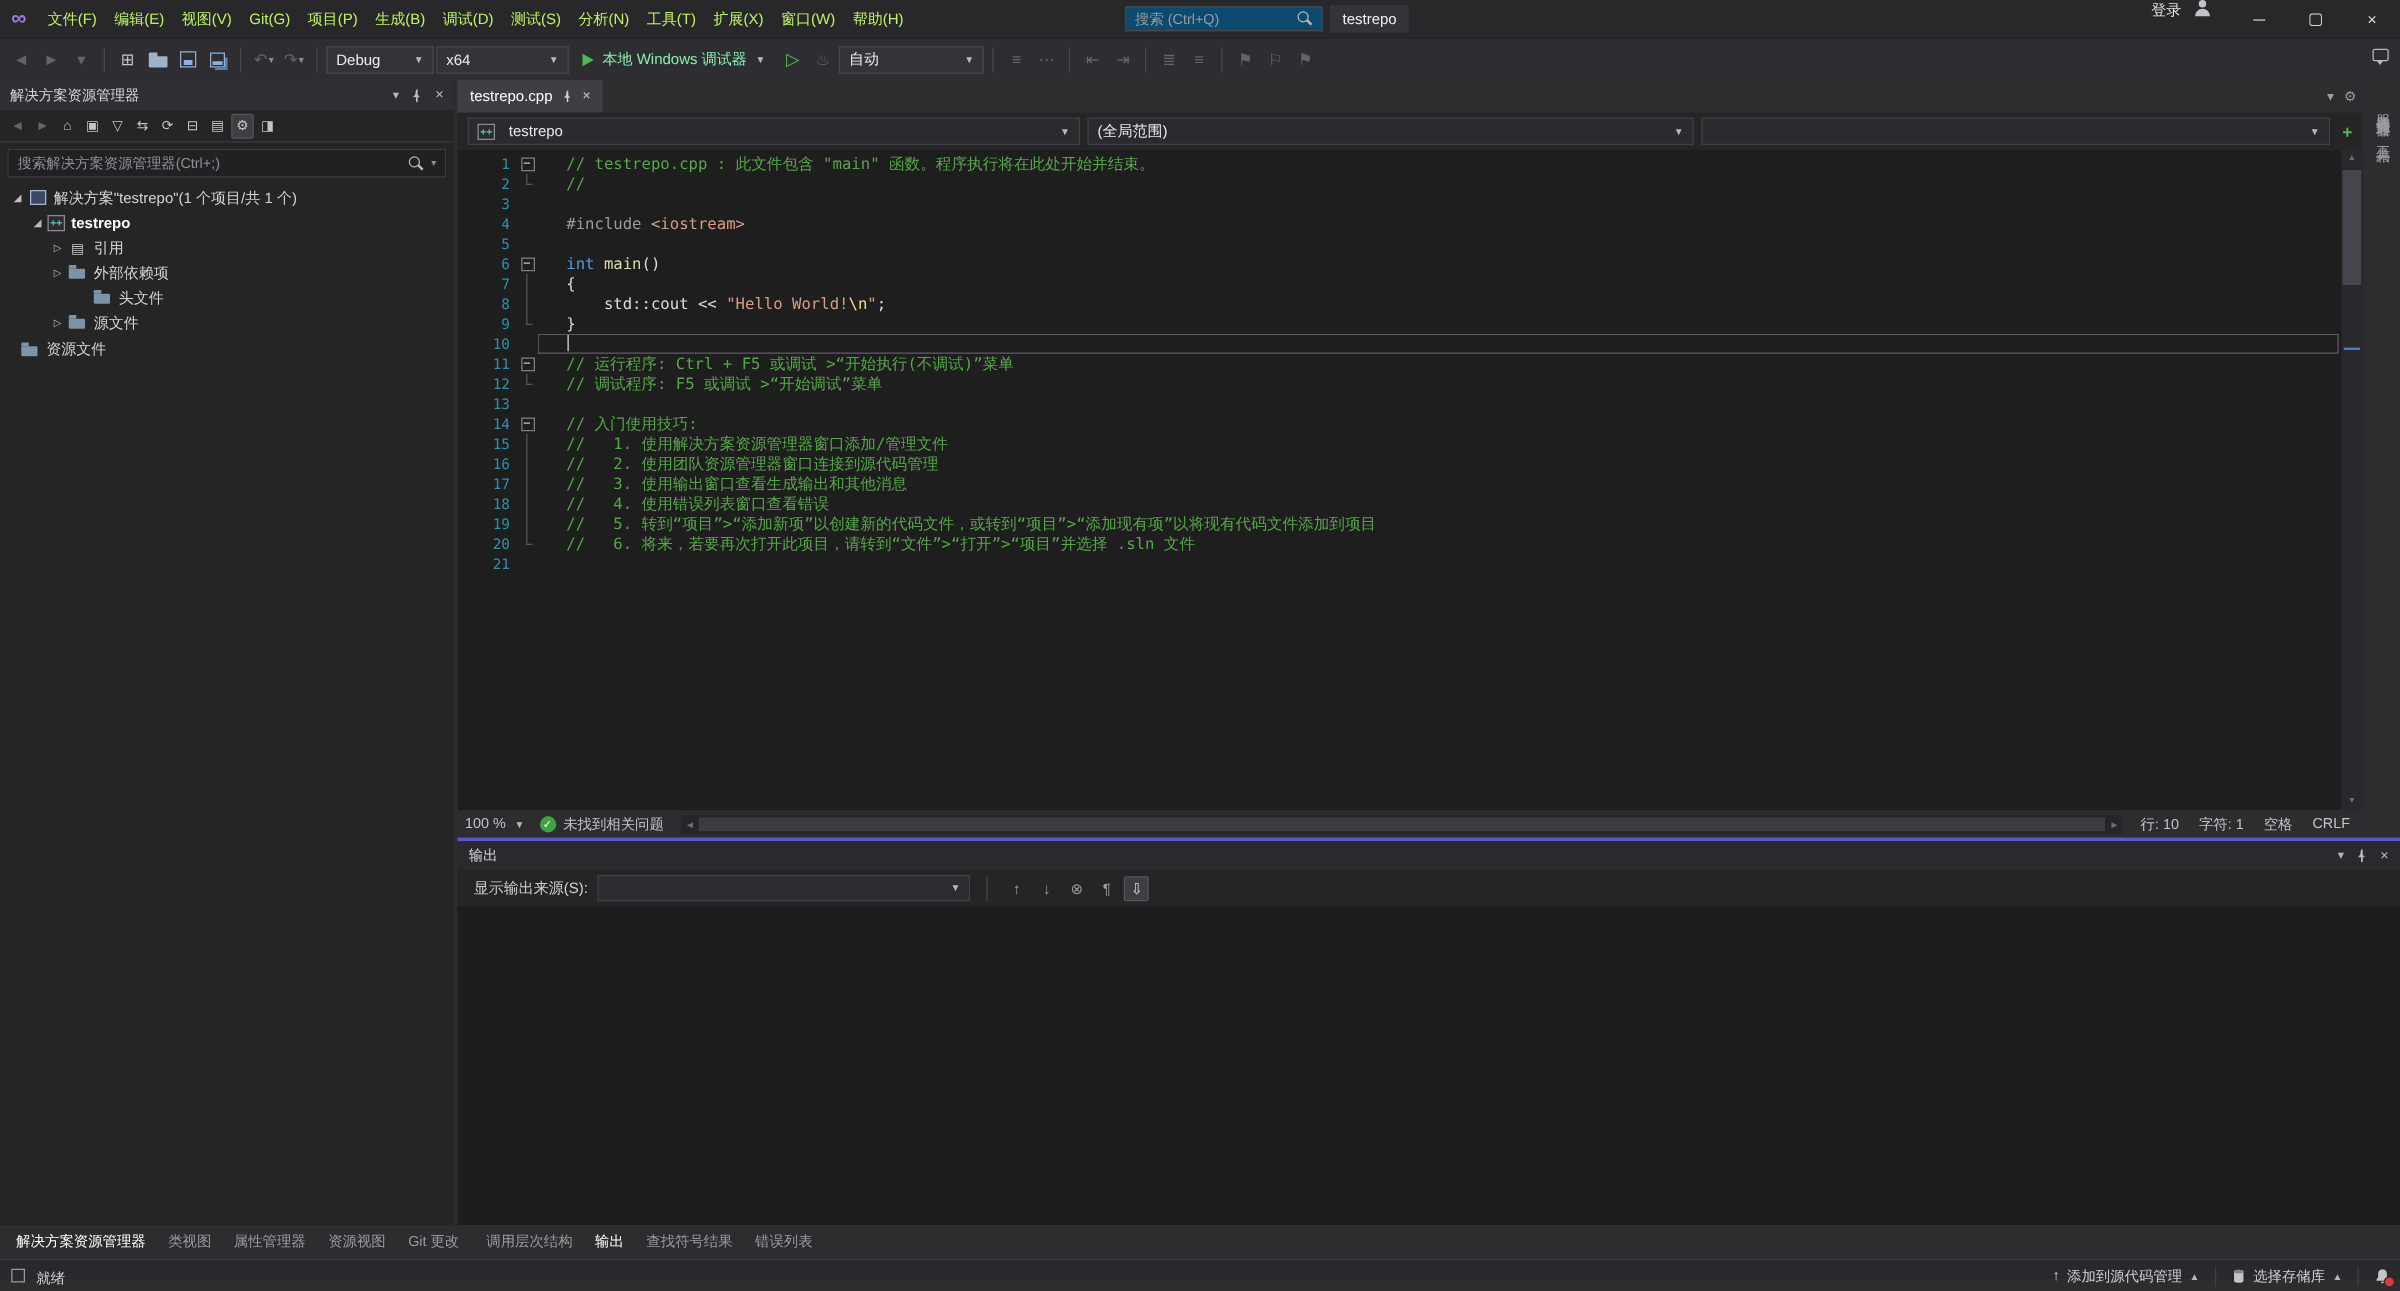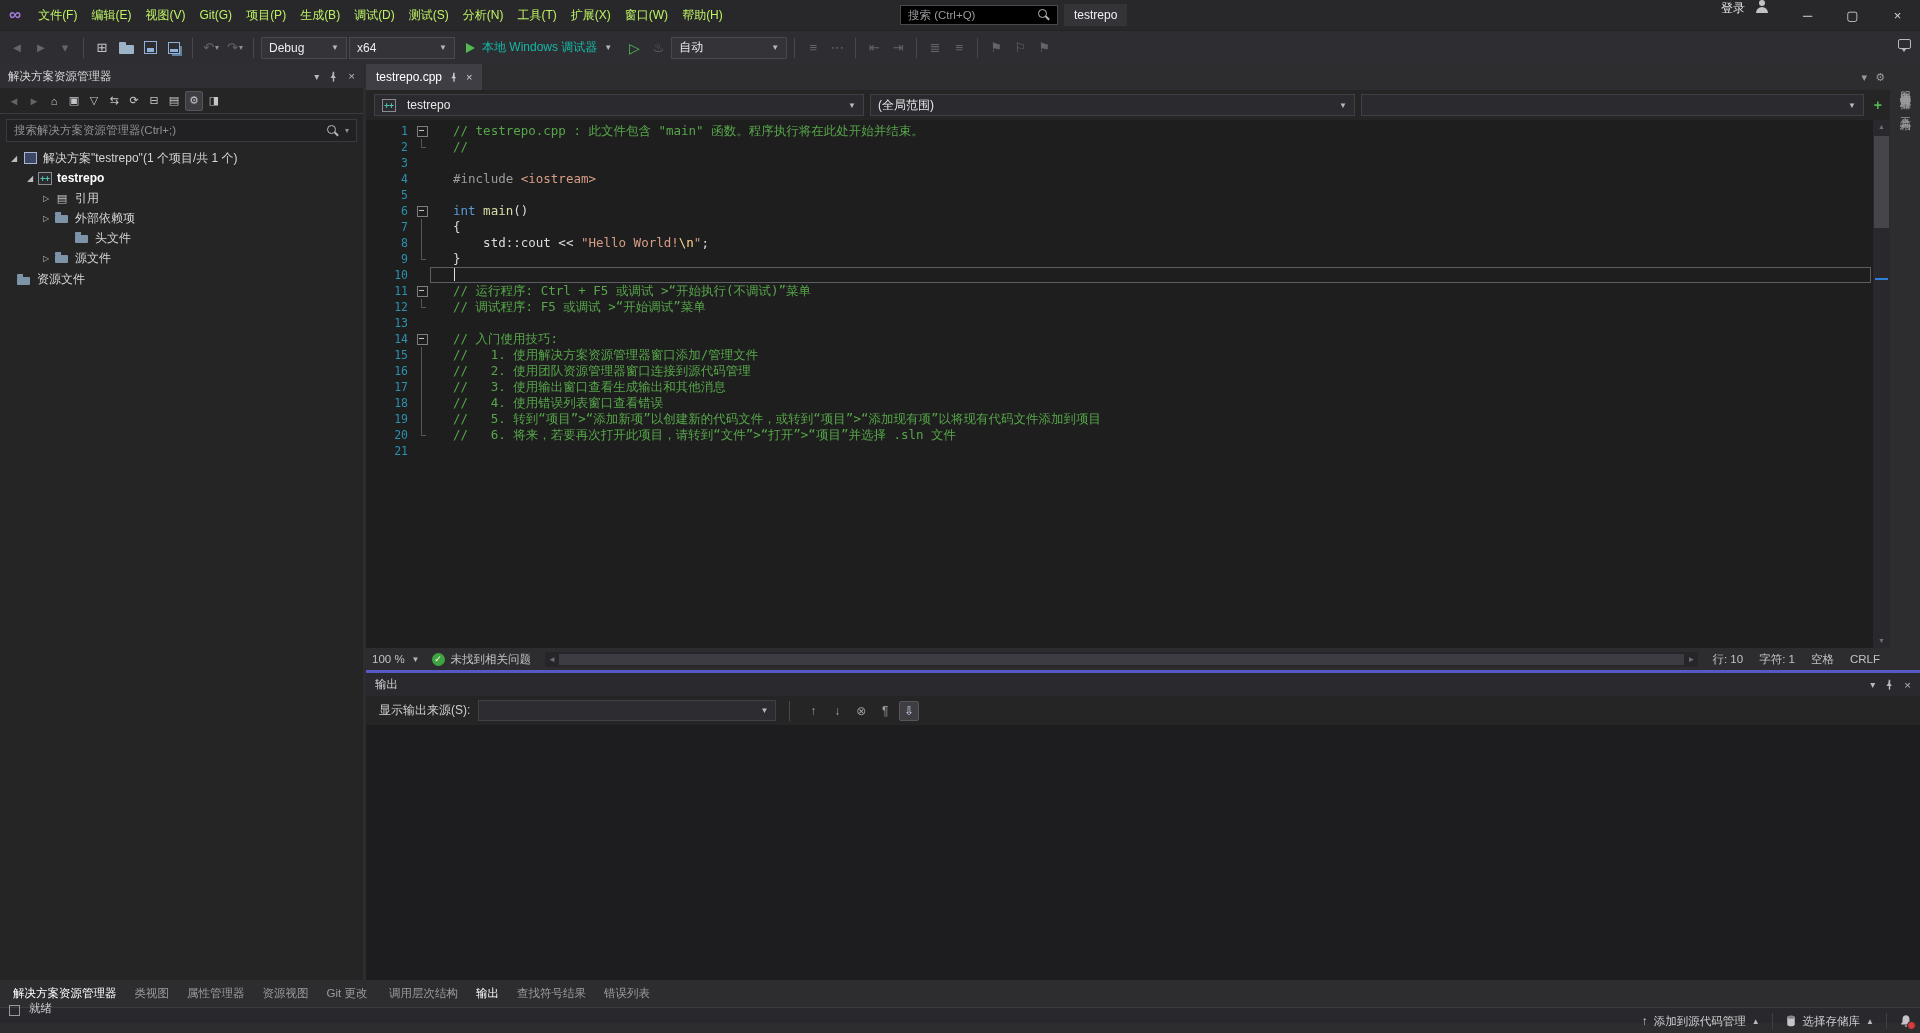--- a/index.html
+++ b/index.html
@@ -5,21 +5,21 @@
 *{box-sizing:border-box}
 html,body{margin:0;padding:0;background:#151516}
 .vs{position:relative;width:1920px;height:1033px;background:#2d2d30;overflow:hidden;
     font-family:"Liberation Sans","DejaVu Sans",sans-serif;color:#cccccc;user-select:none}
 
 
 .titlebar{position:absolute;left:0;top:0;right:0;height:30px;background:#28282b;display:flex;align-items:center}
 .vslogo{color:#a07bdb;font-size:17px;font-weight:bold;margin:0 10px 0 9px}
 .menubar{display:flex;align-items:center;height:100%}
 .menu-item{padding:0 7px;font-size:12px;color:#bef264;line-height:30px;cursor:default}
-.tb-search{position:absolute;left:900px;top:5px;width:158px;height:20px;background:#000000;border:1px solid #48484e;display:flex;align-items:center;padding:0 7px;gap:6px}
+.tb-search{position:absolute;left:900px;top:5px;width:158px;height:20px;background:#0c4a6e;border:1px solid #48484e;display:flex;align-items:center;padding:0 7px;gap:6px}
 .tb-search-text{flex:1;font-size:11.5px;color:#9a9a9f;white-space:nowrap;overflow:hidden}
 .tb-title{position:absolute;left:1064px;top:4px;height:22px;padding:0 10px;background:#333338;display:flex;align-items:center;font-size:12px;color:#f0f0f2}
 .tb-right{position:absolute;right:0;top:0;height:30px;display:flex;}
 .signin{font-size:12px;color:#e2e2e4;margin-right:10px}
 .wbtn{width:45px;height:30px;display:flex;align-items:center;justify-content:center;font-size:13px;color:#d8d8da}
 
 .icon-search{position:relative;width:12px;height:12px;flex:none}
 .icon-search::before{content:'';position:absolute;left:0;top:0;width:7px;height:7px;border:1.5px solid #b9b9bd;border-radius:50%}
 .icon-search::after{content:'';position:absolute;width:5px;height:1.5px;background:#b9b9bd;transform:rotate(45deg);left:7px;top:8px}
 .icon-person{position:relative;width:14px;height:14px;margin-right:16px}
@@ -40,21 +40,21 @@
 .toolbar{position:absolute;left:0;top:30px;right:0;height:34px;background:#2e2e32;border-top:1px solid #232326;display:flex;align-items:center;padding:0 6px;gap:2px}
 .tbico{min-width:22px;height:24px;display:flex;align-items:center;justify-content:center;gap:1px;color:#c5c5c9;font-size:13px;border-radius:2px}
 .tbico.dis{color:#64646a}
 .tbico.green{color:#53b853;font-size:14px}
 .tbico .chev{font-size:8px;color:#8f8f93}
 .tsep{width:1px;height:20px;background:#48484d;margin:0 5px;flex:none}
 .combo{display:flex;align-items:center;height:22px;background:#333338;border:1px solid #48484e;padding:0 7px;font-size:12px;color:#ededf0;flex:none}
 .combo .cval{flex:1;white-space:nowrap;overflow:hidden}
 .combo .cchev{font-size:8px;color:#b8b8bc;margin-left:8px}
 .start-btn{display:flex;align-items:center;gap:7px;height:24px;padding:0 9px;flex:none}
-.start-btn .lbl{font-size:12px;color:#14b8a6;white-space:nowrap}
+.start-btn .lbl{font-size:12px;color:#86efac;white-space:nowrap}
 .toolbar-right{position:absolute;right:9px;top:8px}
 
 .sepanel{position:absolute;left:0;top:64px;width:363px;height:916px;background:#252526;display:flex;flex-direction:column}
 .panel-header{height:24px;flex:none;display:flex;align-items:center;padding:0 8px;background:#2e2e33;font-size:11.5px;color:#d6d6d8}
 .ph-icons{margin-left:auto;display:flex;align-items:center;gap:9px;color:#b9b9bd}
 .ph-icons .g{font-size:10px}
 .se-toolbar{height:26px;flex:none;display:flex;align-items:center;gap:2px;padding:0 5px;border-bottom:1px solid #3a3a40}
 .seico{min-width:18px;height:20px;display:flex;align-items:center;justify-content:center;font-size:11px;color:#c5c5c9;border-radius:2px}
 .seico.dis{color:#64646a}
 .seico.boxed{background:#3d3d42;border:1px solid #55555c}
@@ -123,21 +123,21 @@
 .outico{min-width:20px;height:20px;display:flex;align-items:center;justify-content:center;font-size:12px;color:#9c9ca1;border-radius:2px}
 .outico.pressed{background:#3d3d42;border:1px solid #55555c;color:#c8d6ee}
 .out-content{flex:1;background:#1d1d1f}
 
 .paneltabs{position:absolute;left:0;top:980px;right:0;height:27px;background:#2d2d30}
 .ptabs-left{position:absolute;left:4px;top:0;height:100%;display:flex;align-items:center}
 .ptabs-bottom{position:absolute;left:380px;top:0;height:100%;display:flex;align-items:center}
 .ptab{padding:0 9px;font-size:11.5px;color:#9b9b9f;white-space:nowrap}
 .ptab.active{color:#ffffff}
 
-.statusbar{position:absolute;left:0;top:1007px;right:0;height:16px;background:#29292d;border-top:1px solid #3a3a40;display:flex;align-items:flex-end;padding:7px 9px;gap:9px;font-size:11.5px;color:#cfcfd2}
+.statusbar{position:absolute;left:0;top:1007px;right:0;height:16px;background:#29292d;border-top:1px solid #3a3a40;display:flex;align-items:flex-start;padding:7px 9px;gap:9px;font-size:11.5px;color:#cfcfd2}
 .sb-task{width:11px;height:11px;border:1px solid #9a9a9e}
 .sb-right{position:absolute;right:7px;top:0;height:26px;display:flex;align-items:center;gap:12px}
 .sb-item{display:flex;align-items:center;gap:6px;white-space:nowrap}
 .sb-sep{width:1px;height:16px;background:#3f3f46}
 .sb-chev{font-size:8px;color:#b8b8bc}
 .bellwrap{position:relative;display:flex;align-items:center}
 .badge{position:absolute;right:-3px;bottom:-2px;width:9px;height:9px;border-radius:50%;background:#d83b3b;border:1px solid #29292d}
 </style>
 </head>
 <body>

